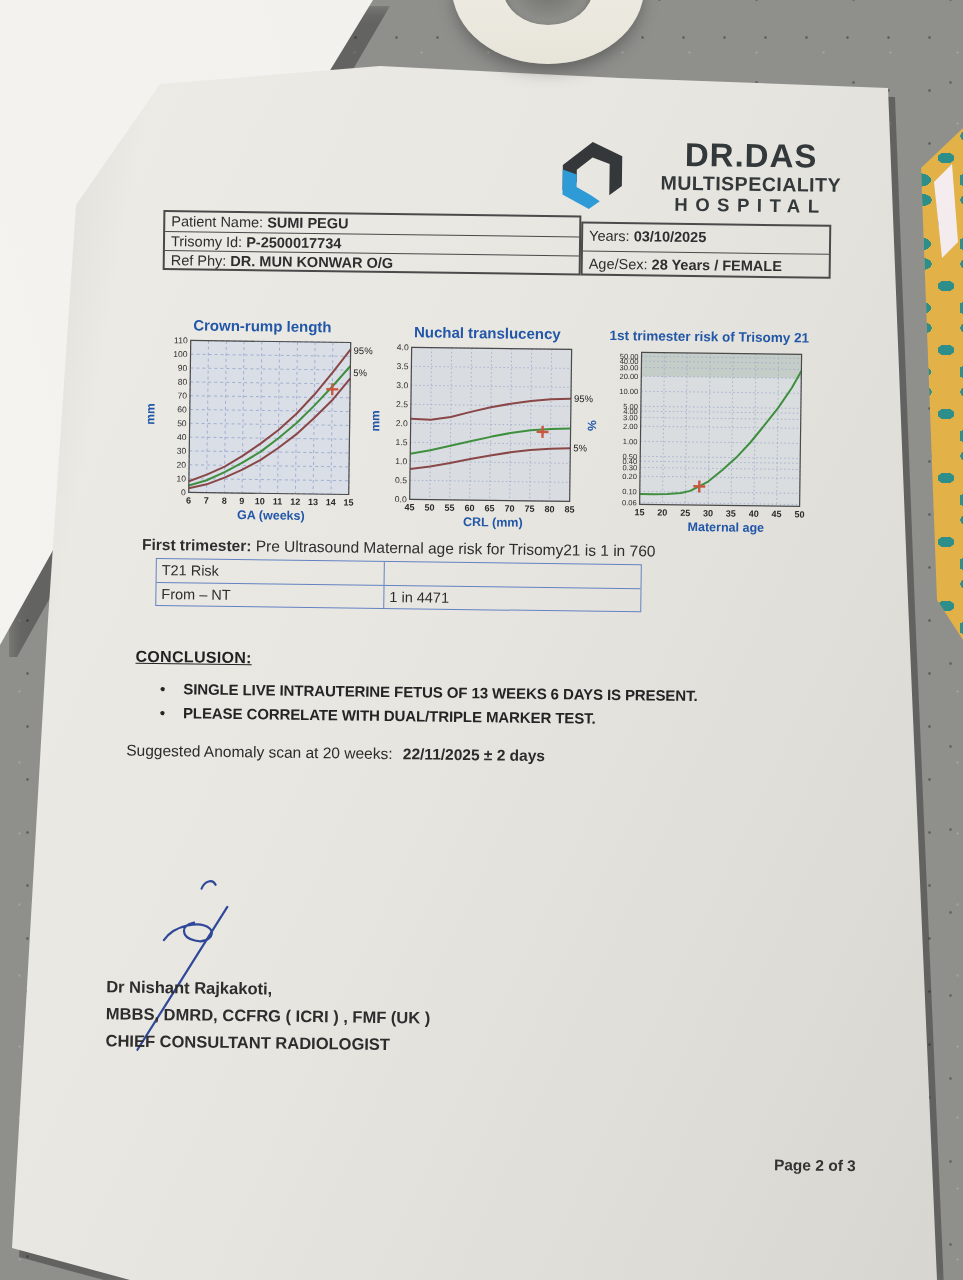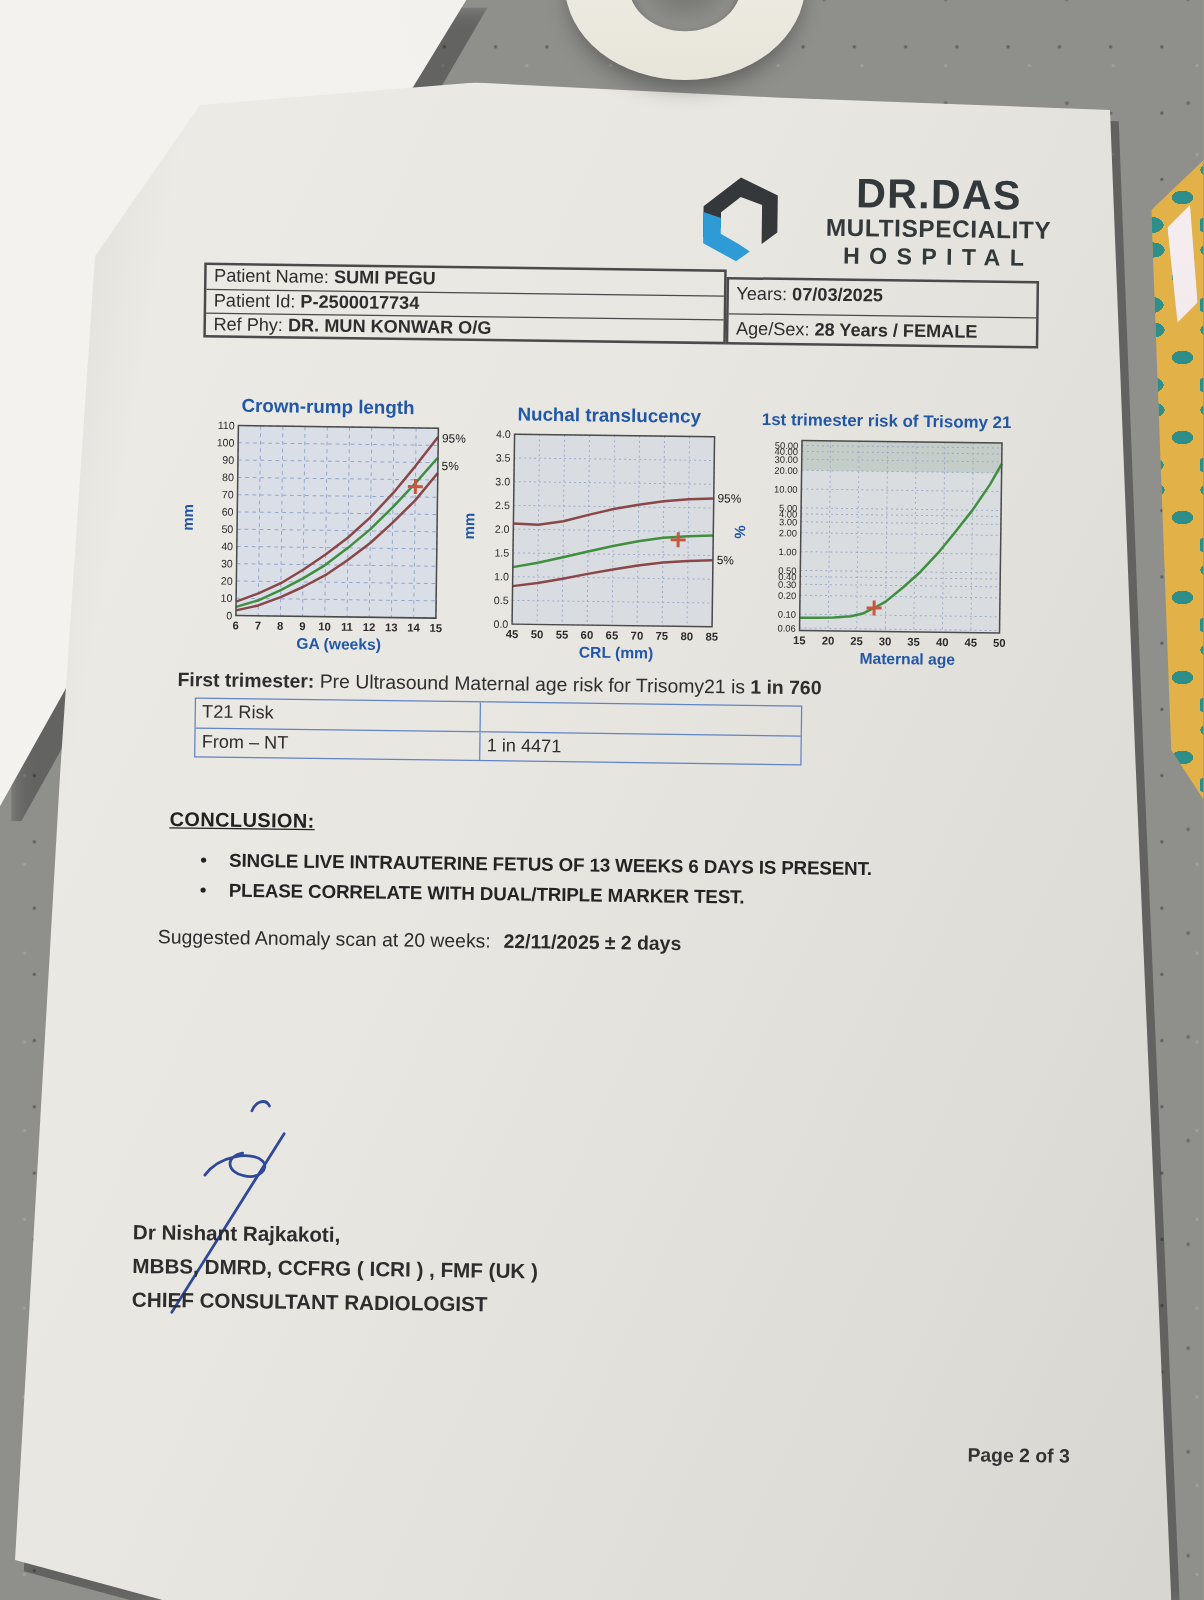--- a/index.html
+++ b/index.html
@@ -107,32 +107,32 @@
     <div class="brand-mid">MULTISPECIALITY</div>
     <div class="brand-bottom">HOSPITAL</div>
   </div>
 
   <div class="pt-left">
     <div class="row">
       <span>Patient Name:</span>
       <span class="val">SUMI PEGU</span>
     </div>
     <div class="row">
-      <span>Patient Id:</span>
+      <span>Trisomy Id:</span>
       <span class="val">P-2500017734</span>
     </div>
     <div class="row">
       <span>Ref Phy:</span>
       <span class="val">DR. MUN KONWAR O/G</span>
     </div>
   </div>
   <div class="pt-right">
     <div class="row">
       <span>Years:</span>
-      <span class="val">07/03/2025</span>
+      <span class="val">03/10/2025</span>
     </div>
     <div class="row">
       <span>Age/Sex:</span>
       <span class="val">28 Years / FEMALE</span>
     </div>
   </div>
 
   <div class="chart" style="left:148px;top:316px;">
     <div class="chart-title">Crown-rump length</div>
     <div class="chart-body">
@@ -311,21 +311,21 @@
           <text x="175.1" y="169" text-anchor="middle" font-size="9" font-weight="600" fill="#2b2b2b">45</text>
           <text x="198.0" y="169" text-anchor="middle" font-size="9" font-weight="600" fill="#2b2b2b">50</text>
         </svg>
     </div>
     <div class="xlabel" style="padding-left:38px;">Maternal age</div>
   </div>
 
   <div class="risk-line">
     <span style="font-weight:700;">First trimester:</span>
     <span>Pre Ultrasound Maternal age risk for Trisomy21 is</span>
-    <span style="font-weight:700;text-align:center;">1 in 760</span>
+    <span style="font-weight:400;text-align:center;">1 in 760</span>
   </div>
 
   <div class="risk-table">
     <div class="trow">
       <div class="c1">T21 Risk</div>
       <div class="c2"></div>
     </div>
     <div class="trow">
       <div class="c1">From – NT</div>
       <div class="c2">1 in 4471</div>

